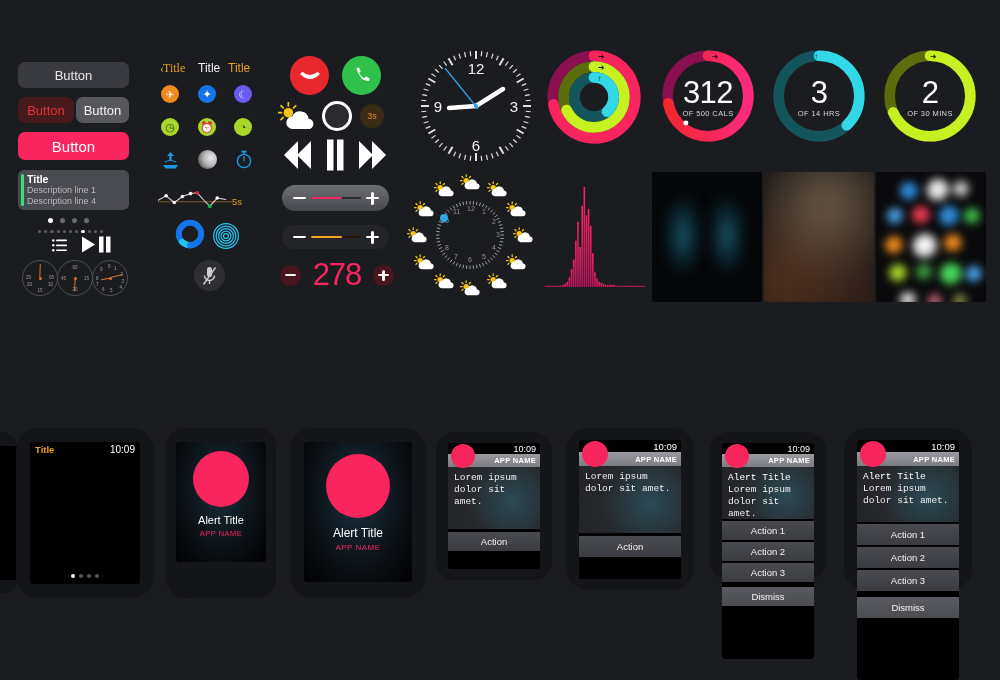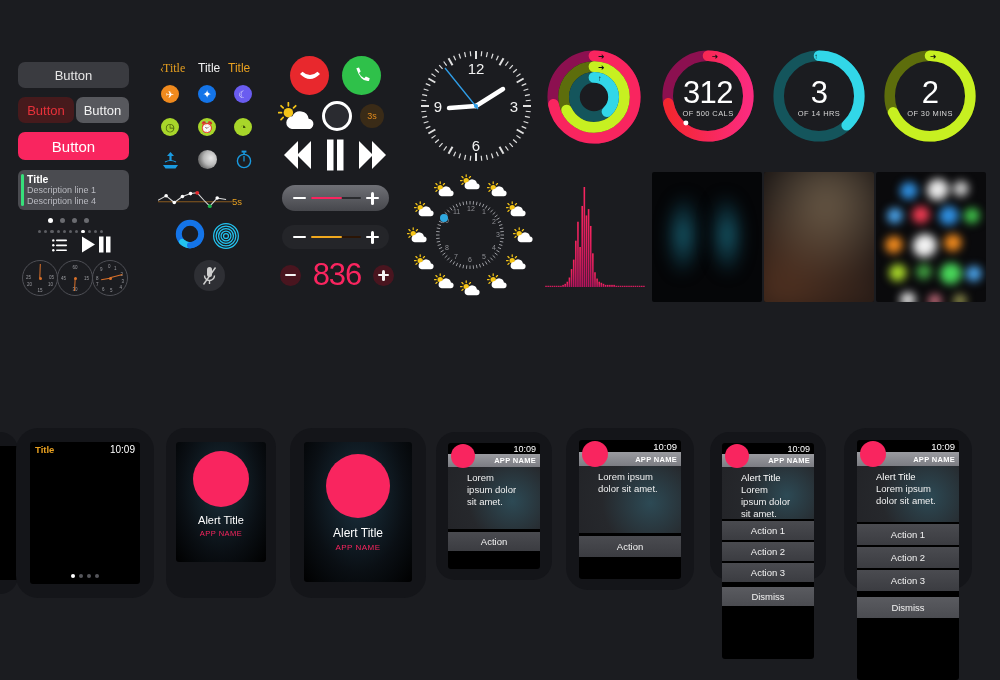--- a/index.html
+++ b/index.html
@@ -134,21 +134,21 @@
   .st-title{font-size:9.5px;color:#e8a020;font-weight:bold;}
   .st-time{font-size:10px;color:#fff;}
   .appname{font-size:7.5px;color:#f9255f;letter-spacing:.5px;}
   .alerttitle{font-size:11px;color:#fff;}
   .blob{border-radius:50%;background:#f9255f;}
   .pagedots{display:flex;gap:4px;justify-content:center;}
   .pagedots i{width:4px;height:4px;border-radius:50%;background:#55565b;display:block;}
   .pagedots i.on{background:#fff;}
   .notif-head{background:linear-gradient(#9a9ba0,#7c7d83);display:flex;justify-content:flex-end;align-items:center;padding-right:4px;}
   .notif-head .an{font-size:7.5px;color:#fff;font-weight:bold;letter-spacing:.3px;}
-  .notif-body{background:radial-gradient(circle at 70% 55%, #2d4a55 0%, #26282c 60%, #232428 100%);padding:5px 19px;}
+  .notif-body{background:radial-gradient(circle at 70% 55%, #2d4a55 0%, #26282c 60%, #232428 100%);padding:5px 6px;font-family:Liberation Mono, monospace;}
   .notif-body .txt{font-size:9.5px;color:#f0f0f0;line-height:12px;}
   .notif-body .at{font-size:9.5px;color:#fff;line-height:12px;}
   .act{background:linear-gradient(#4a4b50,#3b3c41);display:flex;align-items:center;justify-content:center;font-size:9.5px;color:#f2f2f2;}
   .act.dismiss{background:linear-gradient(#5a5b60,#4b4c51);}
 </style>
 </head>
 <body>
 
 <div class="stage">
 
@@ -350,21 +350,21 @@
     <span class="sl-track" style="background:#2b1505;">
       <span style="position:absolute;left:0;top:0;height:100%;width:62%;background:#f0a81e;border-radius:2px;display:block;"></span>
     </span>
     <span class="sl-plus"></span>
   </div>
 
   <div class="abs" id="stepper">
     <span class="step-circ">
         <i></i>
       </span>
-    <span class="val">836</span>
+    <span class="val">278</span>
     <span class="step-circ plus">
         <i></i>
       </span>
   </div>
 
   <svg class="abs" id="clock" viewBox="0 0 112 122">
     <g id="clock-ticks">
         <line x1="56" y1="6" x2="56" y2="14" stroke="#e0e0e0" stroke-width="2"></line>
         <line x1="61.74906547972094" y1="6.30129575474497" x2="61.22642316338268" y2="11.273905231586333" stroke="#e0e0e0" stroke-width="1.2"></line>
         <line x1="67.43514299497677" y1="7.201881959640694" x2="66.39558454088797" y2="12.092619963309723" stroke="#e0e0e0" stroke-width="1.2"></line>

